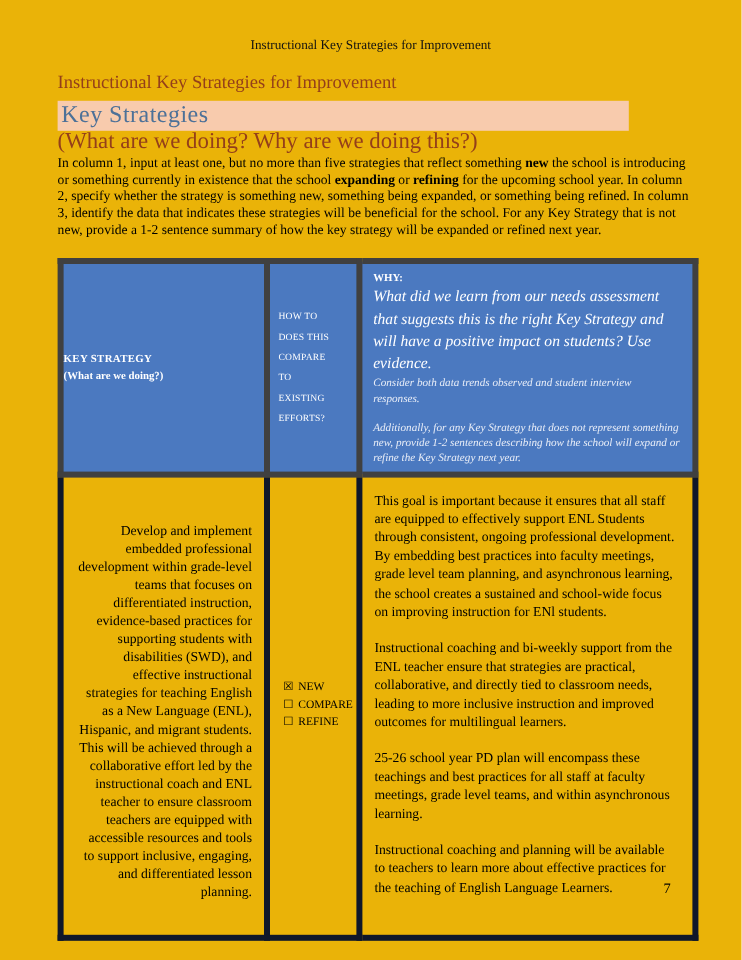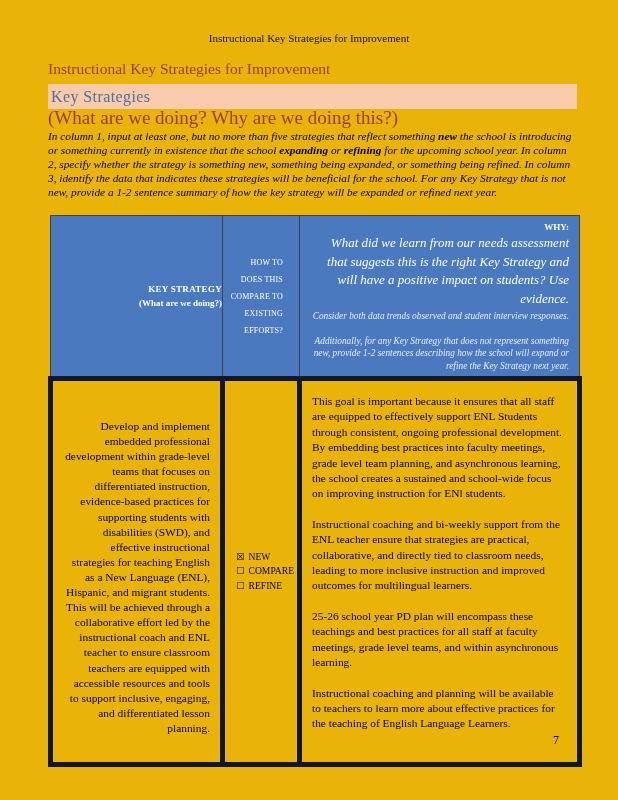--- a/index.html
+++ b/index.html
@@ -16,49 +16,49 @@
     position:absolute; top:32px; left:0; width:618px;
     text-align:center; font-size:11px; color:#111;
   }
 
   .section-title {
     position:absolute; top:60px; left:48px; width:529px;
     font-size:15.5px; color:#943F1A;
   }
 
   .banner {
-    position:absolute; top:84px; left:48px; width:529px; height:25px;
+    position:absolute; top:84px; left:48px; width:476px; height:25px;
     background:#F8CBAD;
     line-height:25px; padding-left:3px; box-sizing:border-box;
-    font-size:16px; color:#4D7198; letter-spacing:0.4px;
+    font-size:20px; color:#4D7198; letter-spacing:0.4px;
   }
 
   .subtitle {
     position:absolute; top:107px; left:48px; width:540px;
     font-size:19px; color:#943F1A;
   }
 
   .intro {
     position:absolute; top:130px; left:48px; width:526px;
-    font-size:11.3px; line-height:13.9px; margin:0; color:#000;font-style:italic;
+    font-size:11.3px; line-height:13.9px; margin:0; color:#000;
   }
   .intro .bold { font-weight:bold; }
 
   table.strategy-table {
     position:absolute; top:215px; left:48px;
     width:529px; border-collapse:collapse; table-layout:fixed;
   }
   .strategy-table col.c1 { width:172px; }
   .strategy-table col.c2 { width:77px; }
   .strategy-table col.c3 { width:280px; }
 
   .strategy-table th {
     background:#4B79C0; color:#ffffff;
-    border:1px solid #404040;
-    font-weight:normal; text-align:right; vertical-align:middle;
+    border:5px solid #404040;
+    font-weight:normal; text-align:left; vertical-align:middle;
     height:141px; padding:0;
   }
   .strategy-table td {
     border:5px solid #0f172a;
     vertical-align:top; padding:0;
   }
   .strategy-table { border:1px solid #9a9a9a; }
 
   .h-col1 { text-align:center; }
   .h1-title { font-size:9px; font-weight:bold; letter-spacing:0.3px; margin-bottom:4px; }

